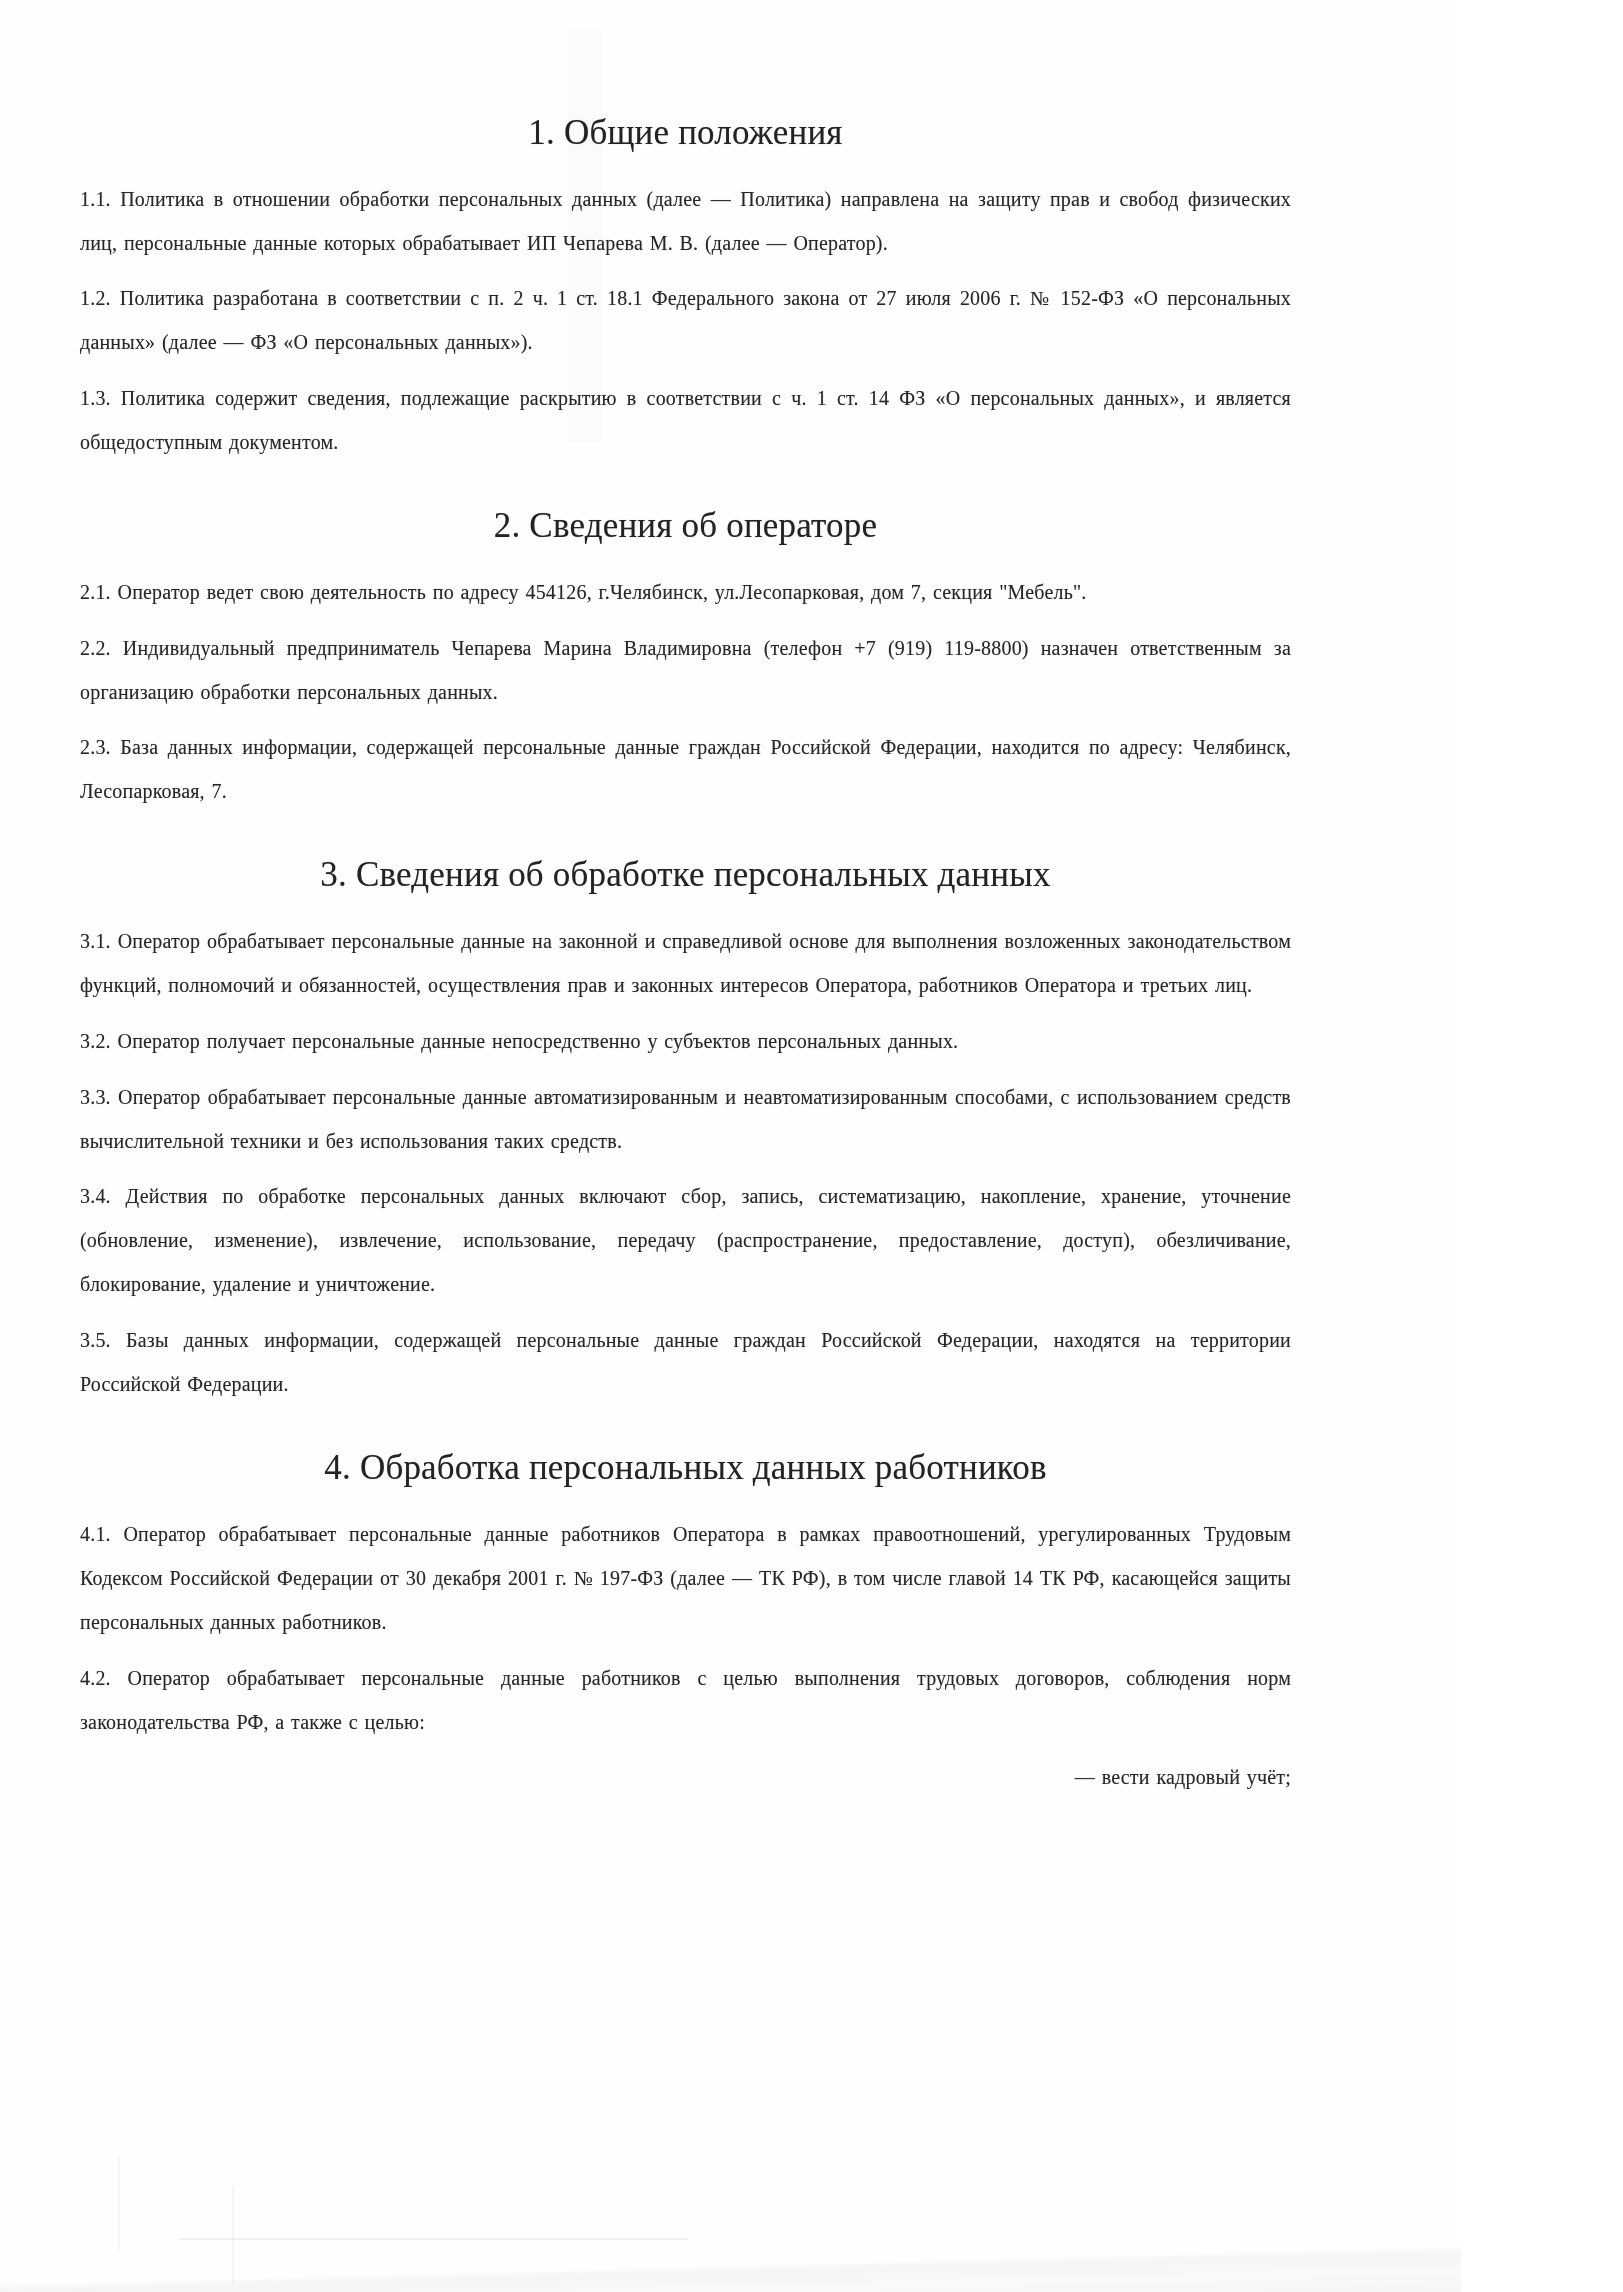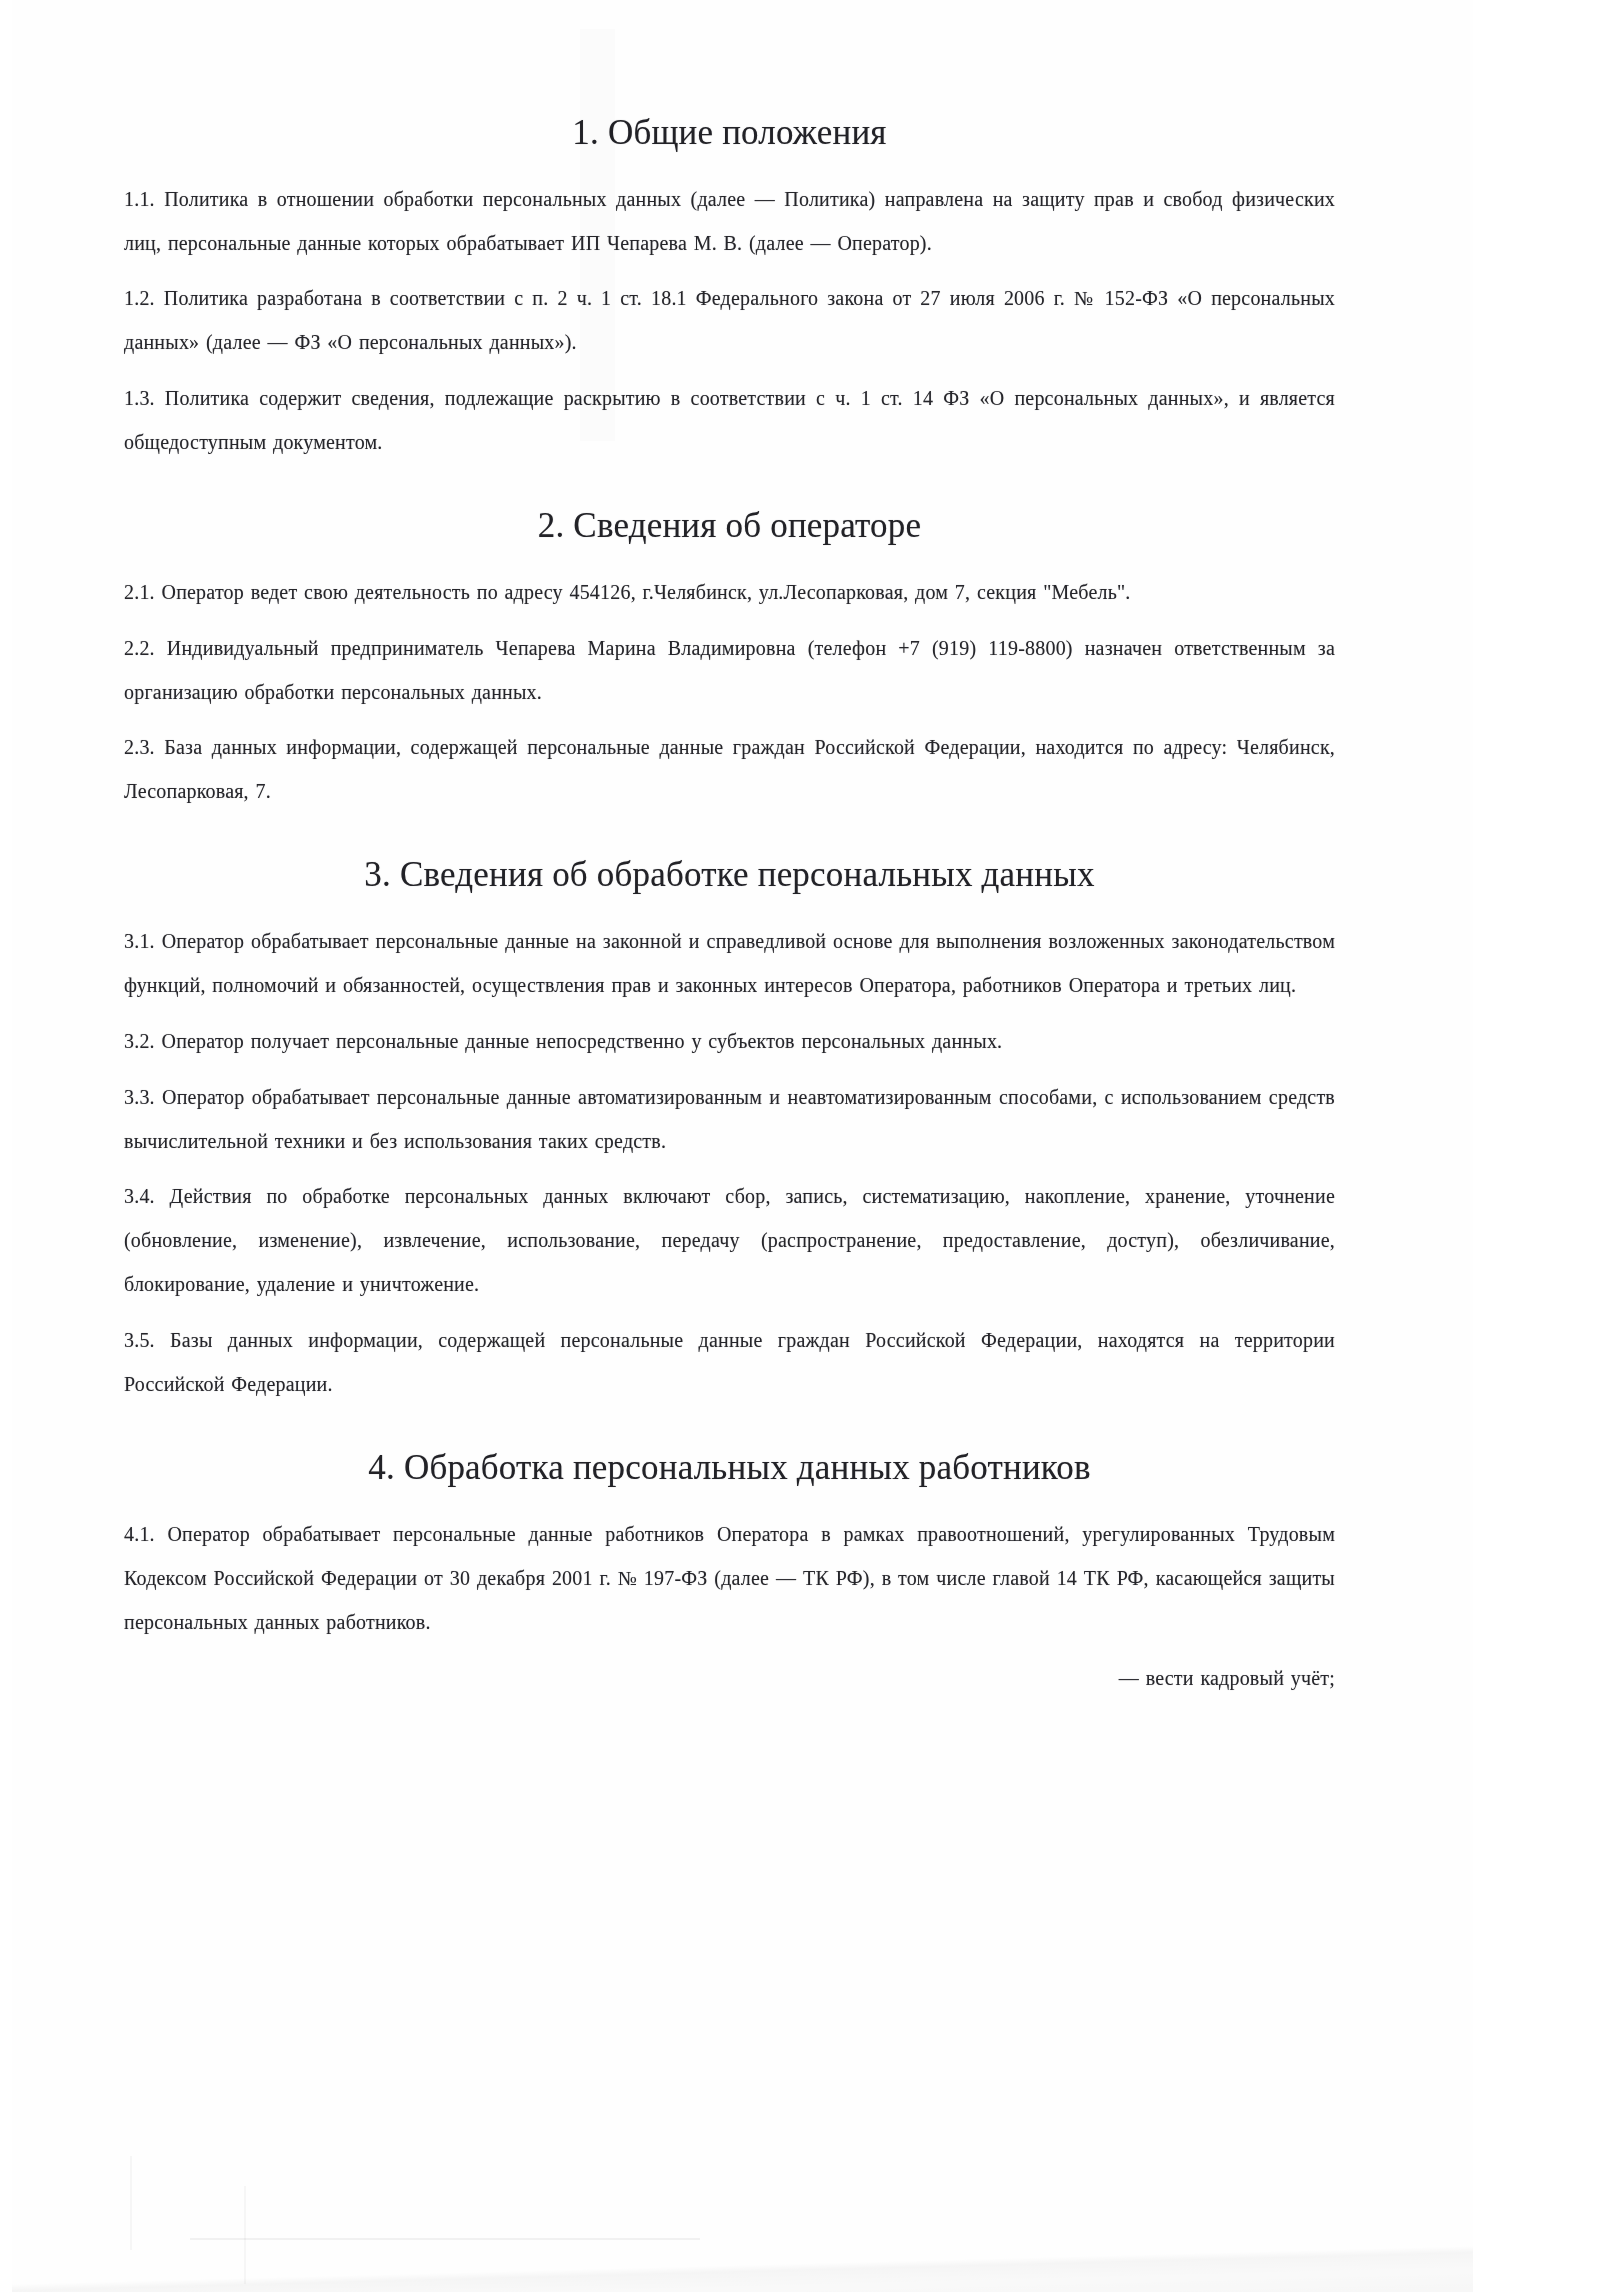--- a/index.html
+++ b/index.html
@@ -10,23 +10,22 @@
   }
   .page {
     position: relative;
     width: 1461px;
     height: 2293px;
     background: #fefefe;
     overflow: hidden;
     font-family: "Liberation Serif", "DejaVu Serif", serif;
     color: #26262b;
     box-sizing: border-box;
-    padding: 110px 216px 0 112px;
+    padding: 110px 216px 0 80px;
     text-rendering: optimizeLegibility;
-    margin-left: 12px;
   }
   .content {
     width: 1211px;
   }
   h2.section-heading {
     font-size: 35px;
     font-weight: 400;
     line-height: 45px;
     text-align: center;
     margin: 39px 0 21.6px 0;
@@ -104,20 +103,21 @@
       <p class="clause">3.1. Оператор обрабатывает персональные данные на законной и справедливой основе для выполнения возложенных законодательством функций, полномочий и обязанностей, осуществления прав и законных интересов Оператора, работников Оператора и третьих лиц.</p>
       <p class="clause">3.2. Оператор получает персональные данные непосредственно у субъектов персональных данных.</p>
       <p class="clause">3.3. Оператор обрабатывает персональные данные автоматизированным и неавтоматизированным способами, с использованием средств вычислительной техники и без использования таких средств.</p>
       <p class="clause">3.4. Действия по обработке персональных данных включают сбор, запись, систематизацию, накопление, хранение, уточнение (обновление, изменение), извлечение, использование, передачу (распространение, предоставление, доступ), обезличивание, блокирование, удаление и уничтожение.</p>
       <p class="clause">3.5. Базы данных информации, содержащей персональные данные граждан Российской Федерации, находятся на территории Российской Федерации.</p>
     </section>
 
     <section>
       <h2 class="section-heading">4. Обработка персональных данных работников</h2>
       <p class="clause">4.1. Оператор обрабатывает персональные данные работников Оператора в рамках правоотношений, урегулированных Трудовым Кодексом Российской Федерации от 30 декабря 2001 г. № 197-ФЗ (далее — ТК РФ), в том числе главой 14 ТК РФ, касающейся защиты персональных данных работников.</p>
+      <p class="clause">4.2. Оператор обрабатывает персональные данные работников с целью выполнения трудовых договоров, соблюдения норм законодательства РФ, а также с целью:</p>
       <p class="clause dash-item">— вести кадровый учёт;</p>
     </section>
 
   </div>
 
   <div class="artifact streak-top"></div>
   <div class="artifact hairline-bottom"></div>
   <div class="artifact hairline-v1"></div>
   <div class="artifact hairline-v2"></div>
   <div class="artifact scan-edge-bottom"></div>

